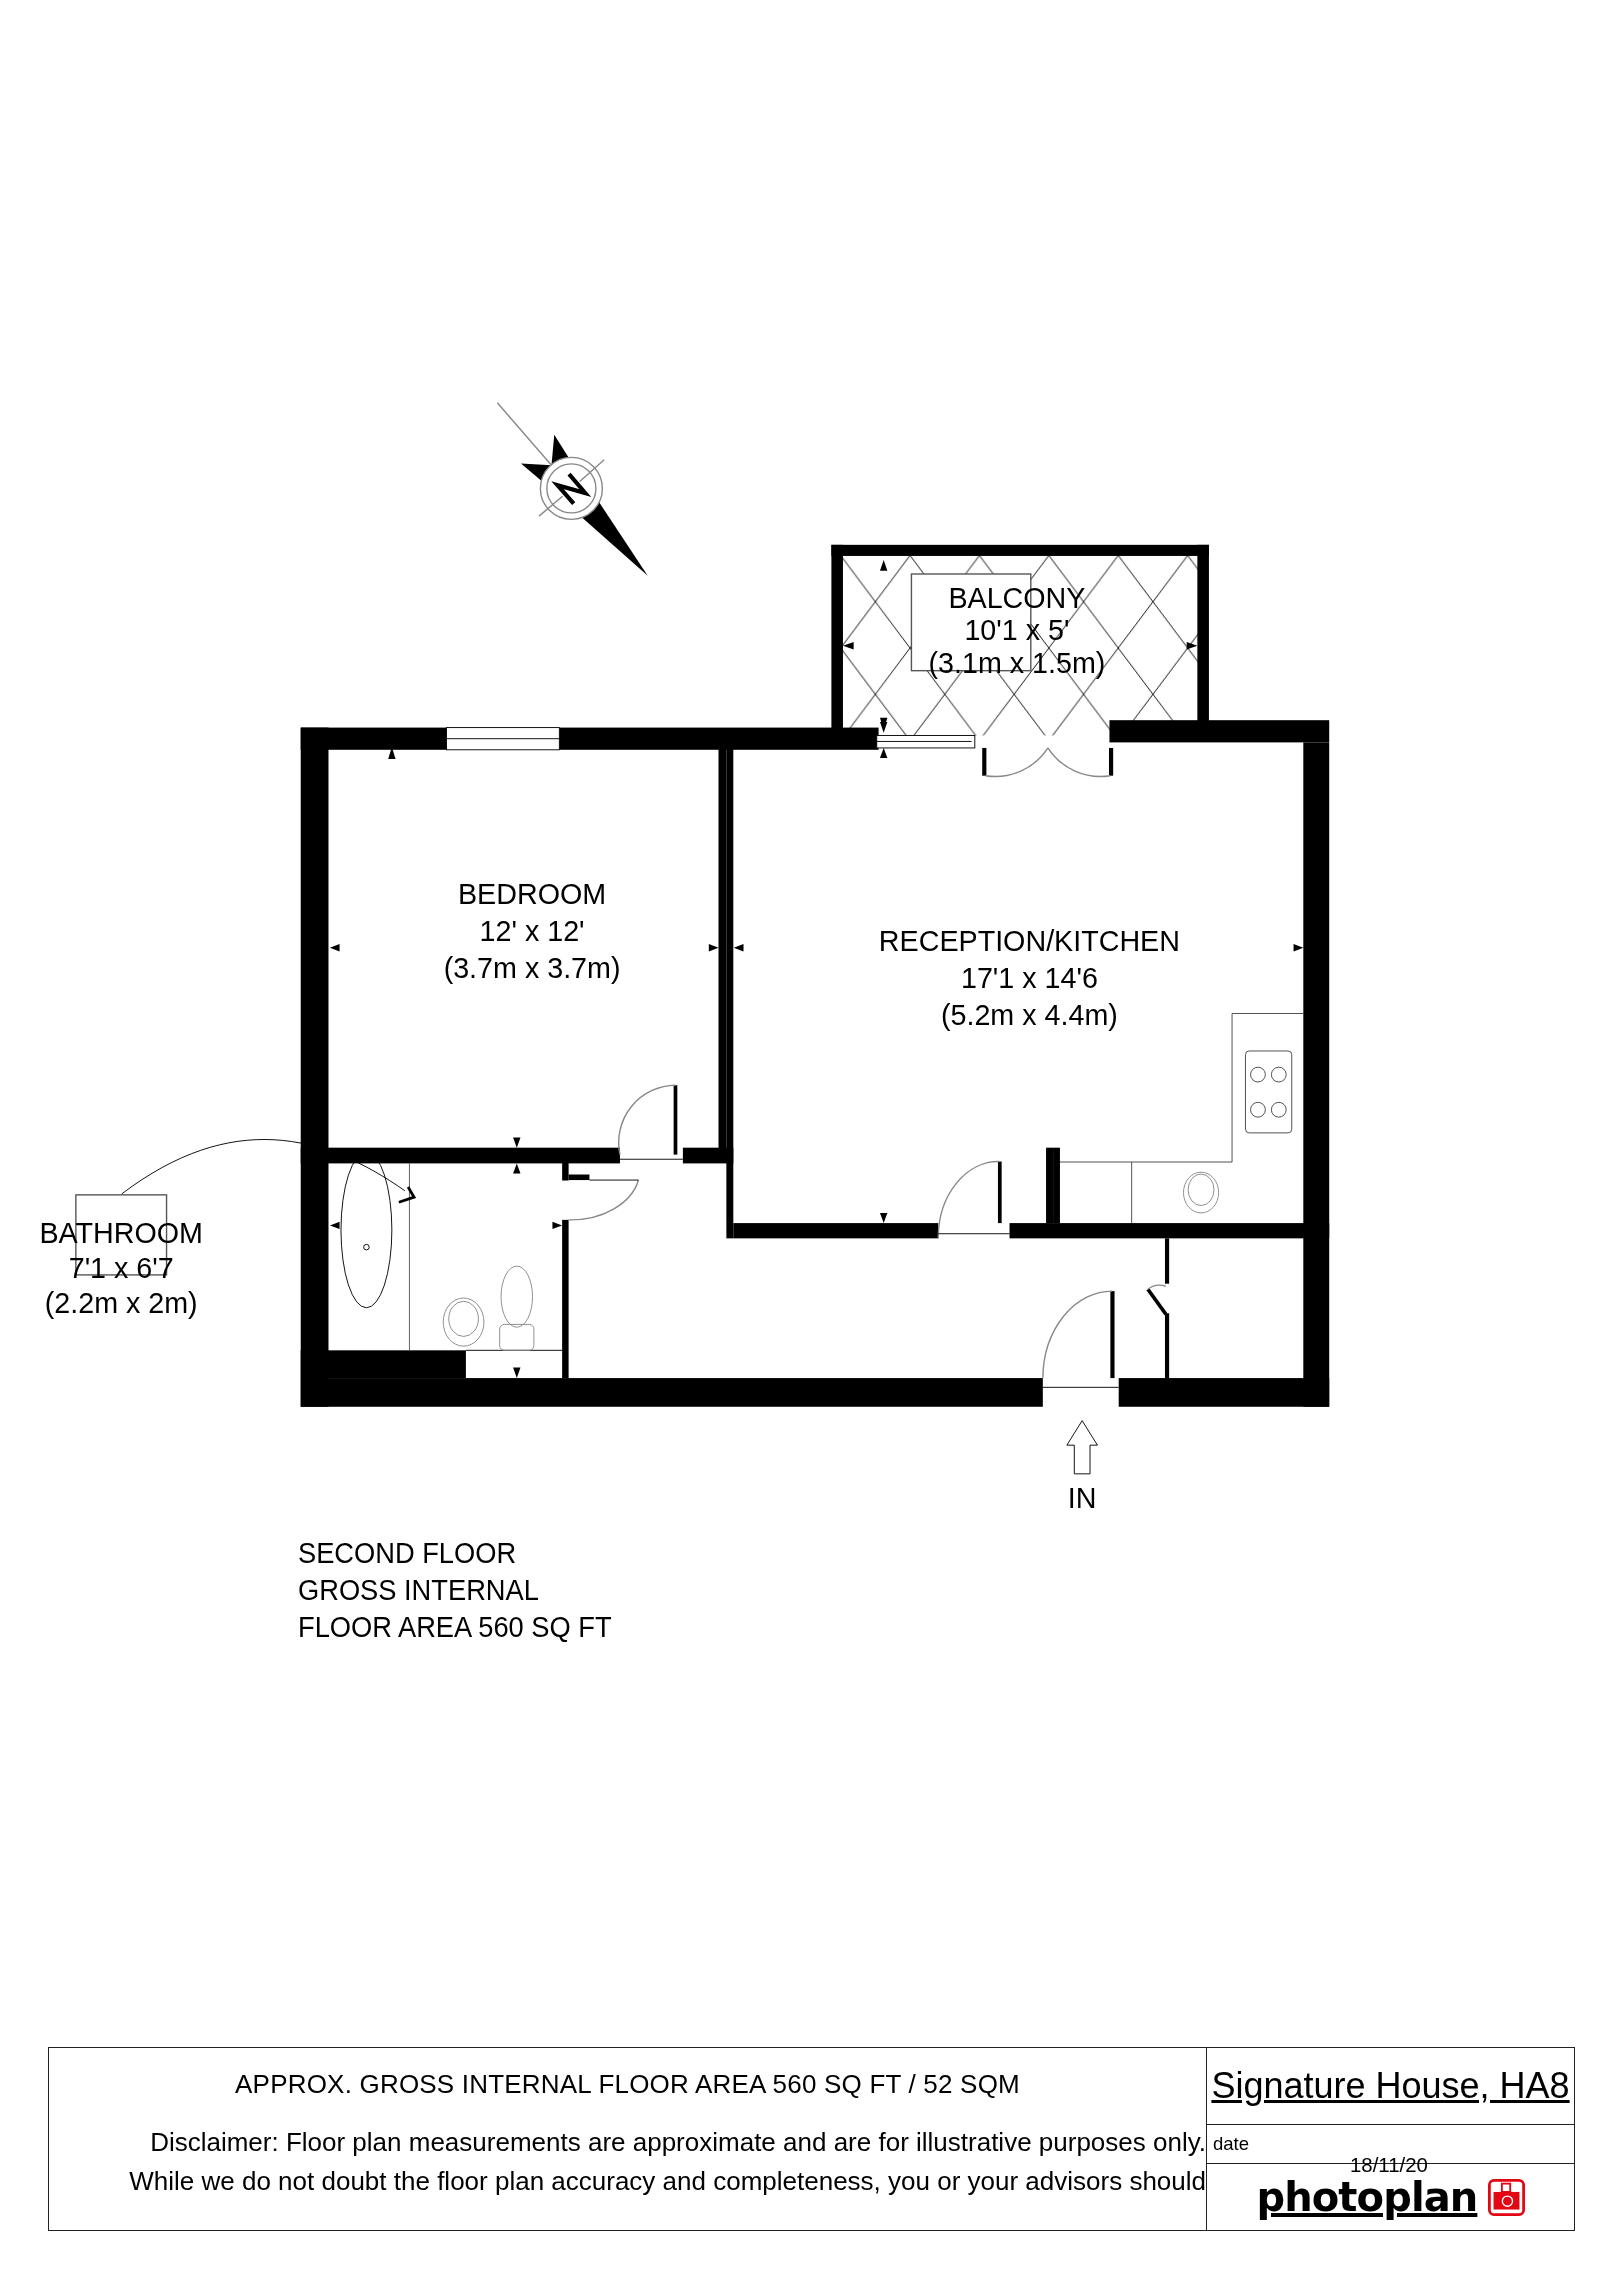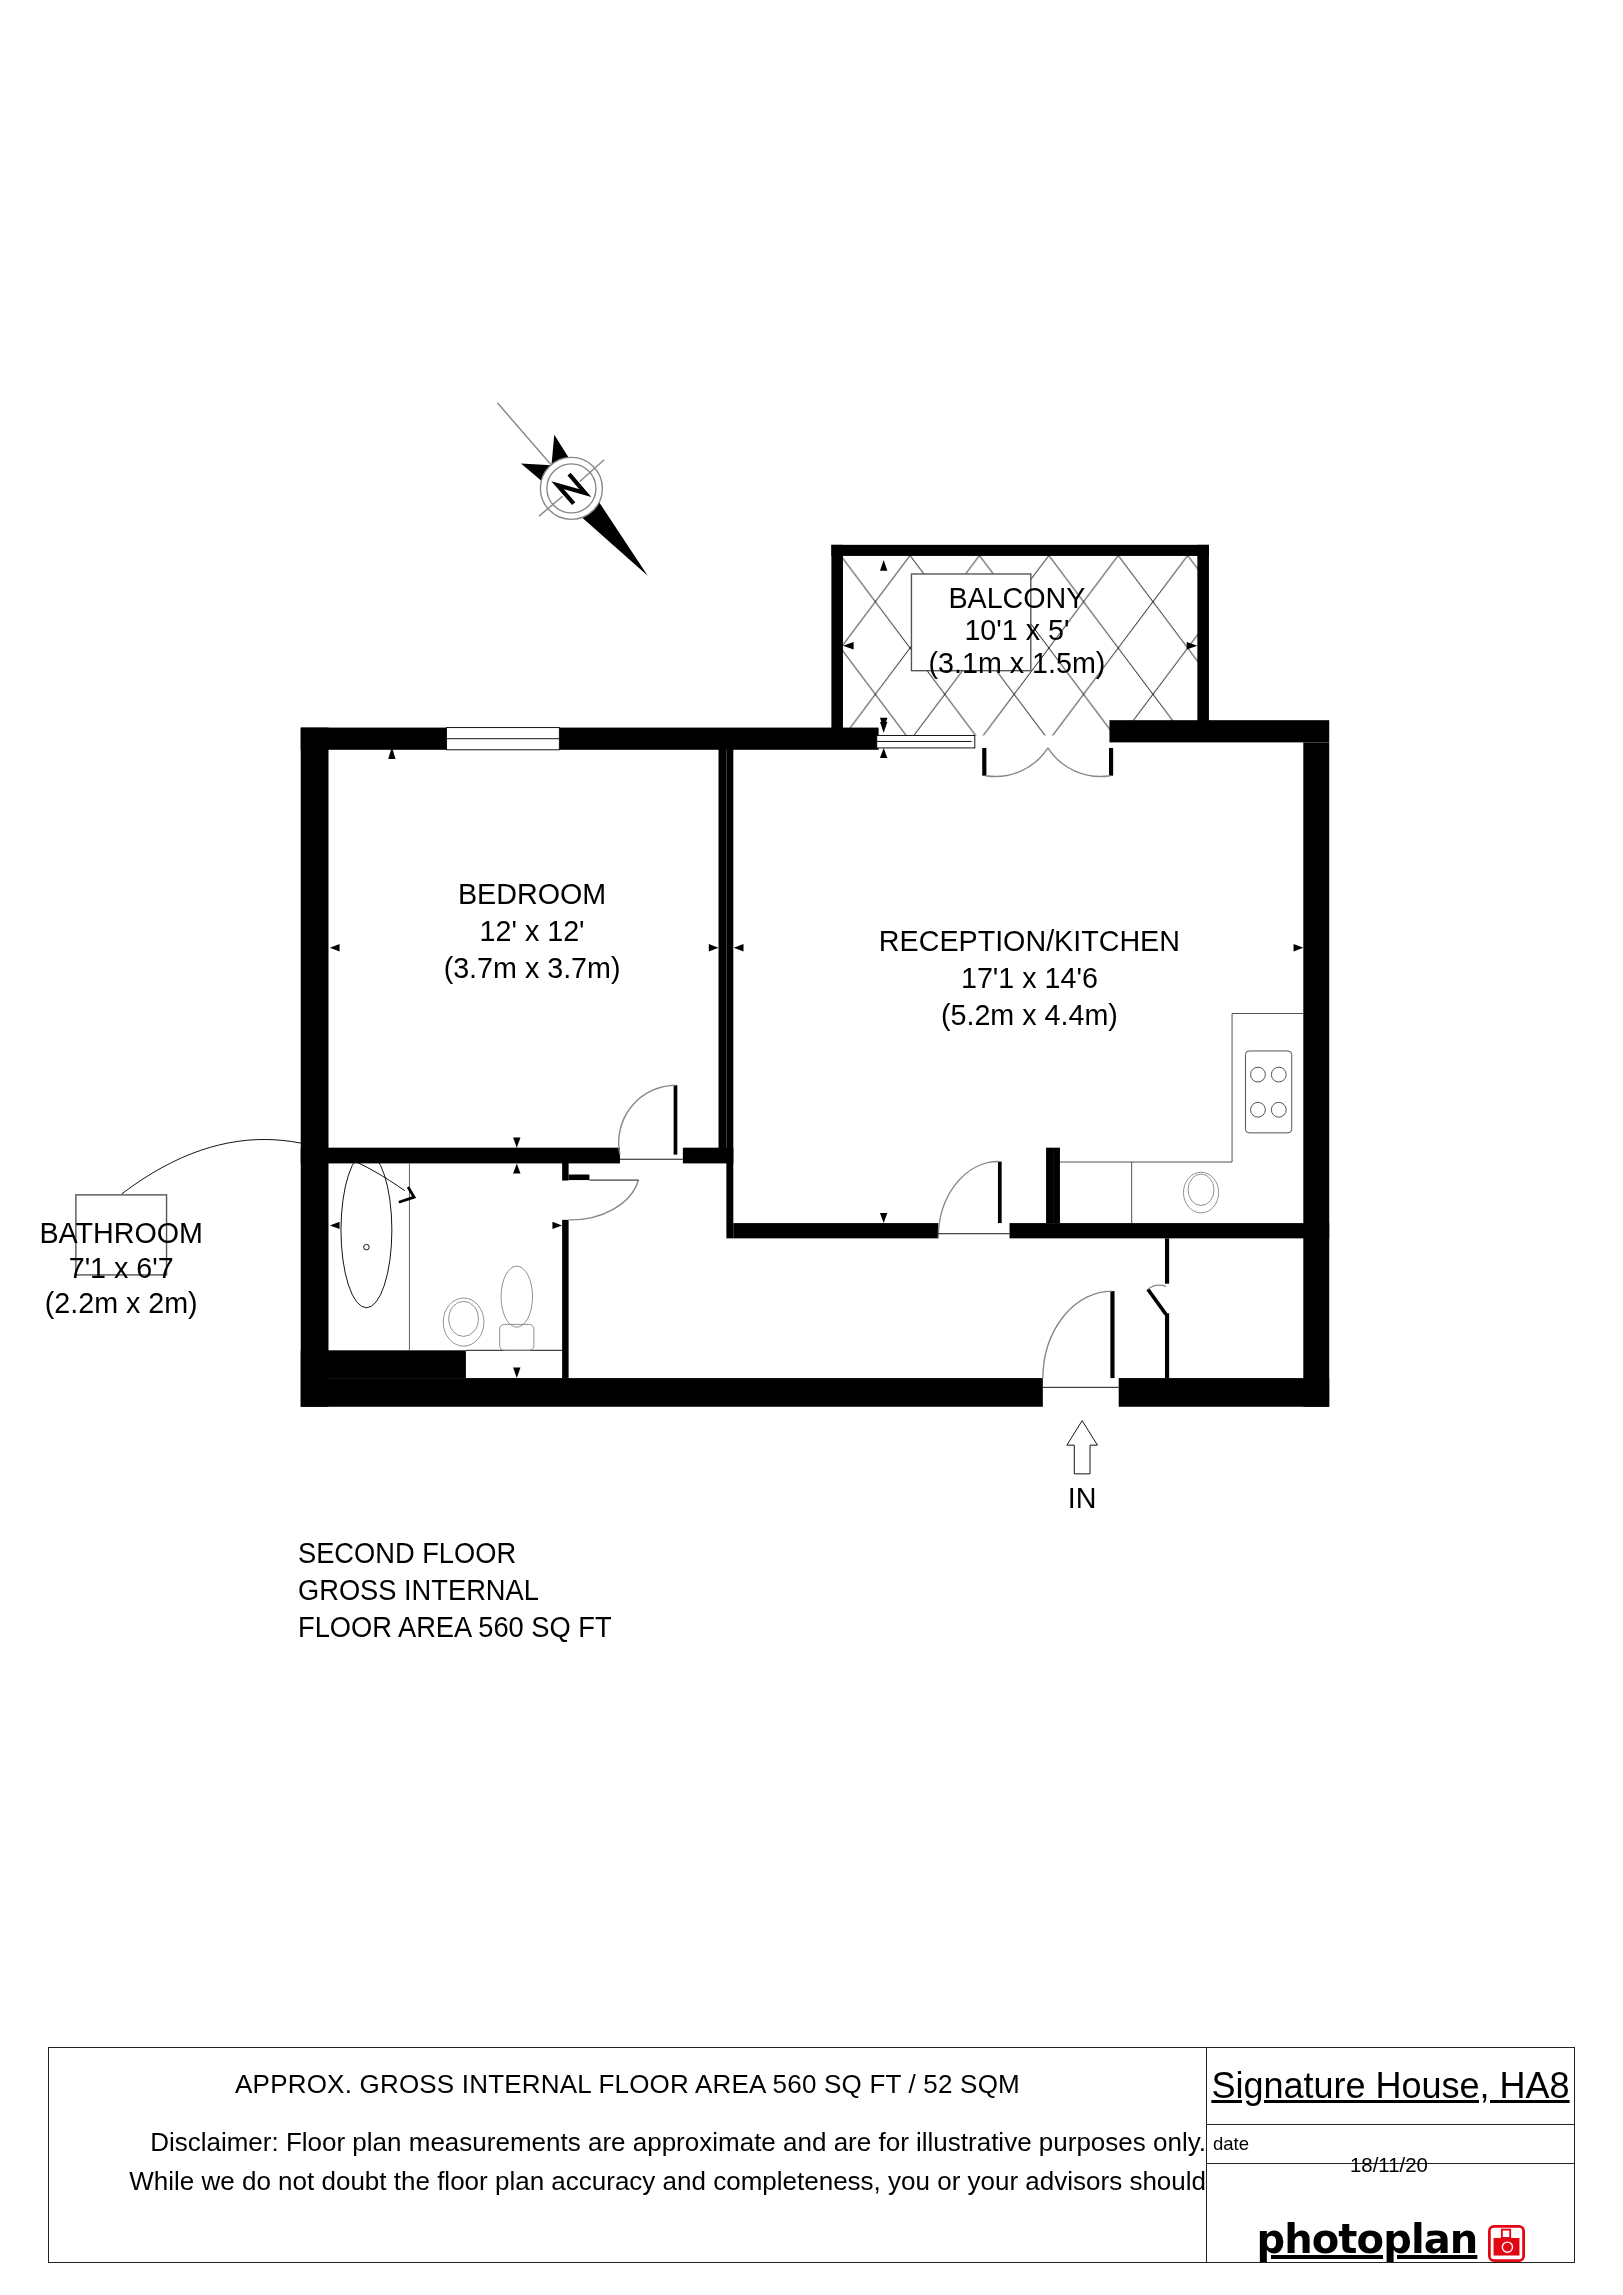--- a/index.html
+++ b/index.html
@@ -5,36 +5,36 @@
   html, body { margin: 0; padding: 0; background: #ffffff; }
   body { width: 1623px; height: 2295px; position: relative; overflow: hidden;
          font-family: "Liberation Sans", sans-serif; color: #000; }
   #plan { position: absolute; left: 0; top: 0; }
   .room-label { font-family: "Liberation Sans", sans-serif; font-size: 62px; text-anchor: middle; fill: #000; }
   .floor-info { position: absolute; left: 298px; top: 1535px; font-size: 29px; line-height: 37px;
                 transform: scaleX(0.94); transform-origin: left top; }
   .floor-info div { white-space: nowrap; }
   .in-label { font-size: 62px; }
   
-  .title-block { position: absolute; left: 48px; top: 2047px; width: 1527px; height: 216px;
+  .title-block { position: absolute; left: 48px; top: 2047px; width: 1527px; height: 184px;
                  border: 1.9px solid #222; box-sizing: border-box; display: flex; }
   .tb-left { width: 1158px; border-right: 1.4px solid #222; box-sizing: border-box; text-align: center;
              display: flex; flex-direction: column; }
   .tb-area { height: 72px; display: flex; align-items: center; justify-content: center;
              font-size: 26px; letter-spacing: 0.2px; }
   .tb-disclaimer { font-size: 26px; line-height: 39px; padding-top: 2.8px; text-align: right; }
   .tb-disclaimer div { white-space: nowrap; }
   .tb-right { flex: 1; display: flex; flex-direction: column; text-decoration: underline; }
   .tb-name { height: 76px; border-bottom: 1.4px solid #222; display: flex; align-items: center;
              justify-content: center; font-size: 36px; }
   .tb-date { height: 38px; border-bottom: 1.4px solid #222; display: flex; align-items: center;
              font-size: 18.5px; position: relative; }
   .tb-date .lbl { position: absolute; left: 6px; }
   .tb-date .val { position: absolute; left: 143px; font-size: 20.4px; margin-top: 42px; }
-  .tb-logo { flex: 1; display: flex; align-items: flex-end; justify-content: center; gap: 10.2px; }
+  .tb-logo { flex: 1; display: flex; align-items: center; justify-content: center; gap: 10.2px; }
   .logo-text { font-family: "DejaVu Sans", sans-serif; font-weight: bold; font-size: 40px; letter-spacing: -0.9px; }
 </style>
 </head>
 <body>
 
 <svg id="plan" width="1623" height="1990" viewBox="0 0 3508 4300" xmlns="http://www.w3.org/2000/svg">
   <defs>
     <pattern id="diamond" width="150" height="200" patternUnits="userSpaceOnUse" x="1817" y="1200">
       <path d="M0 0 L150 200 M150 0 L0 200" stroke="#000" stroke-width="2" fill="none"></path>
     </pattern>

